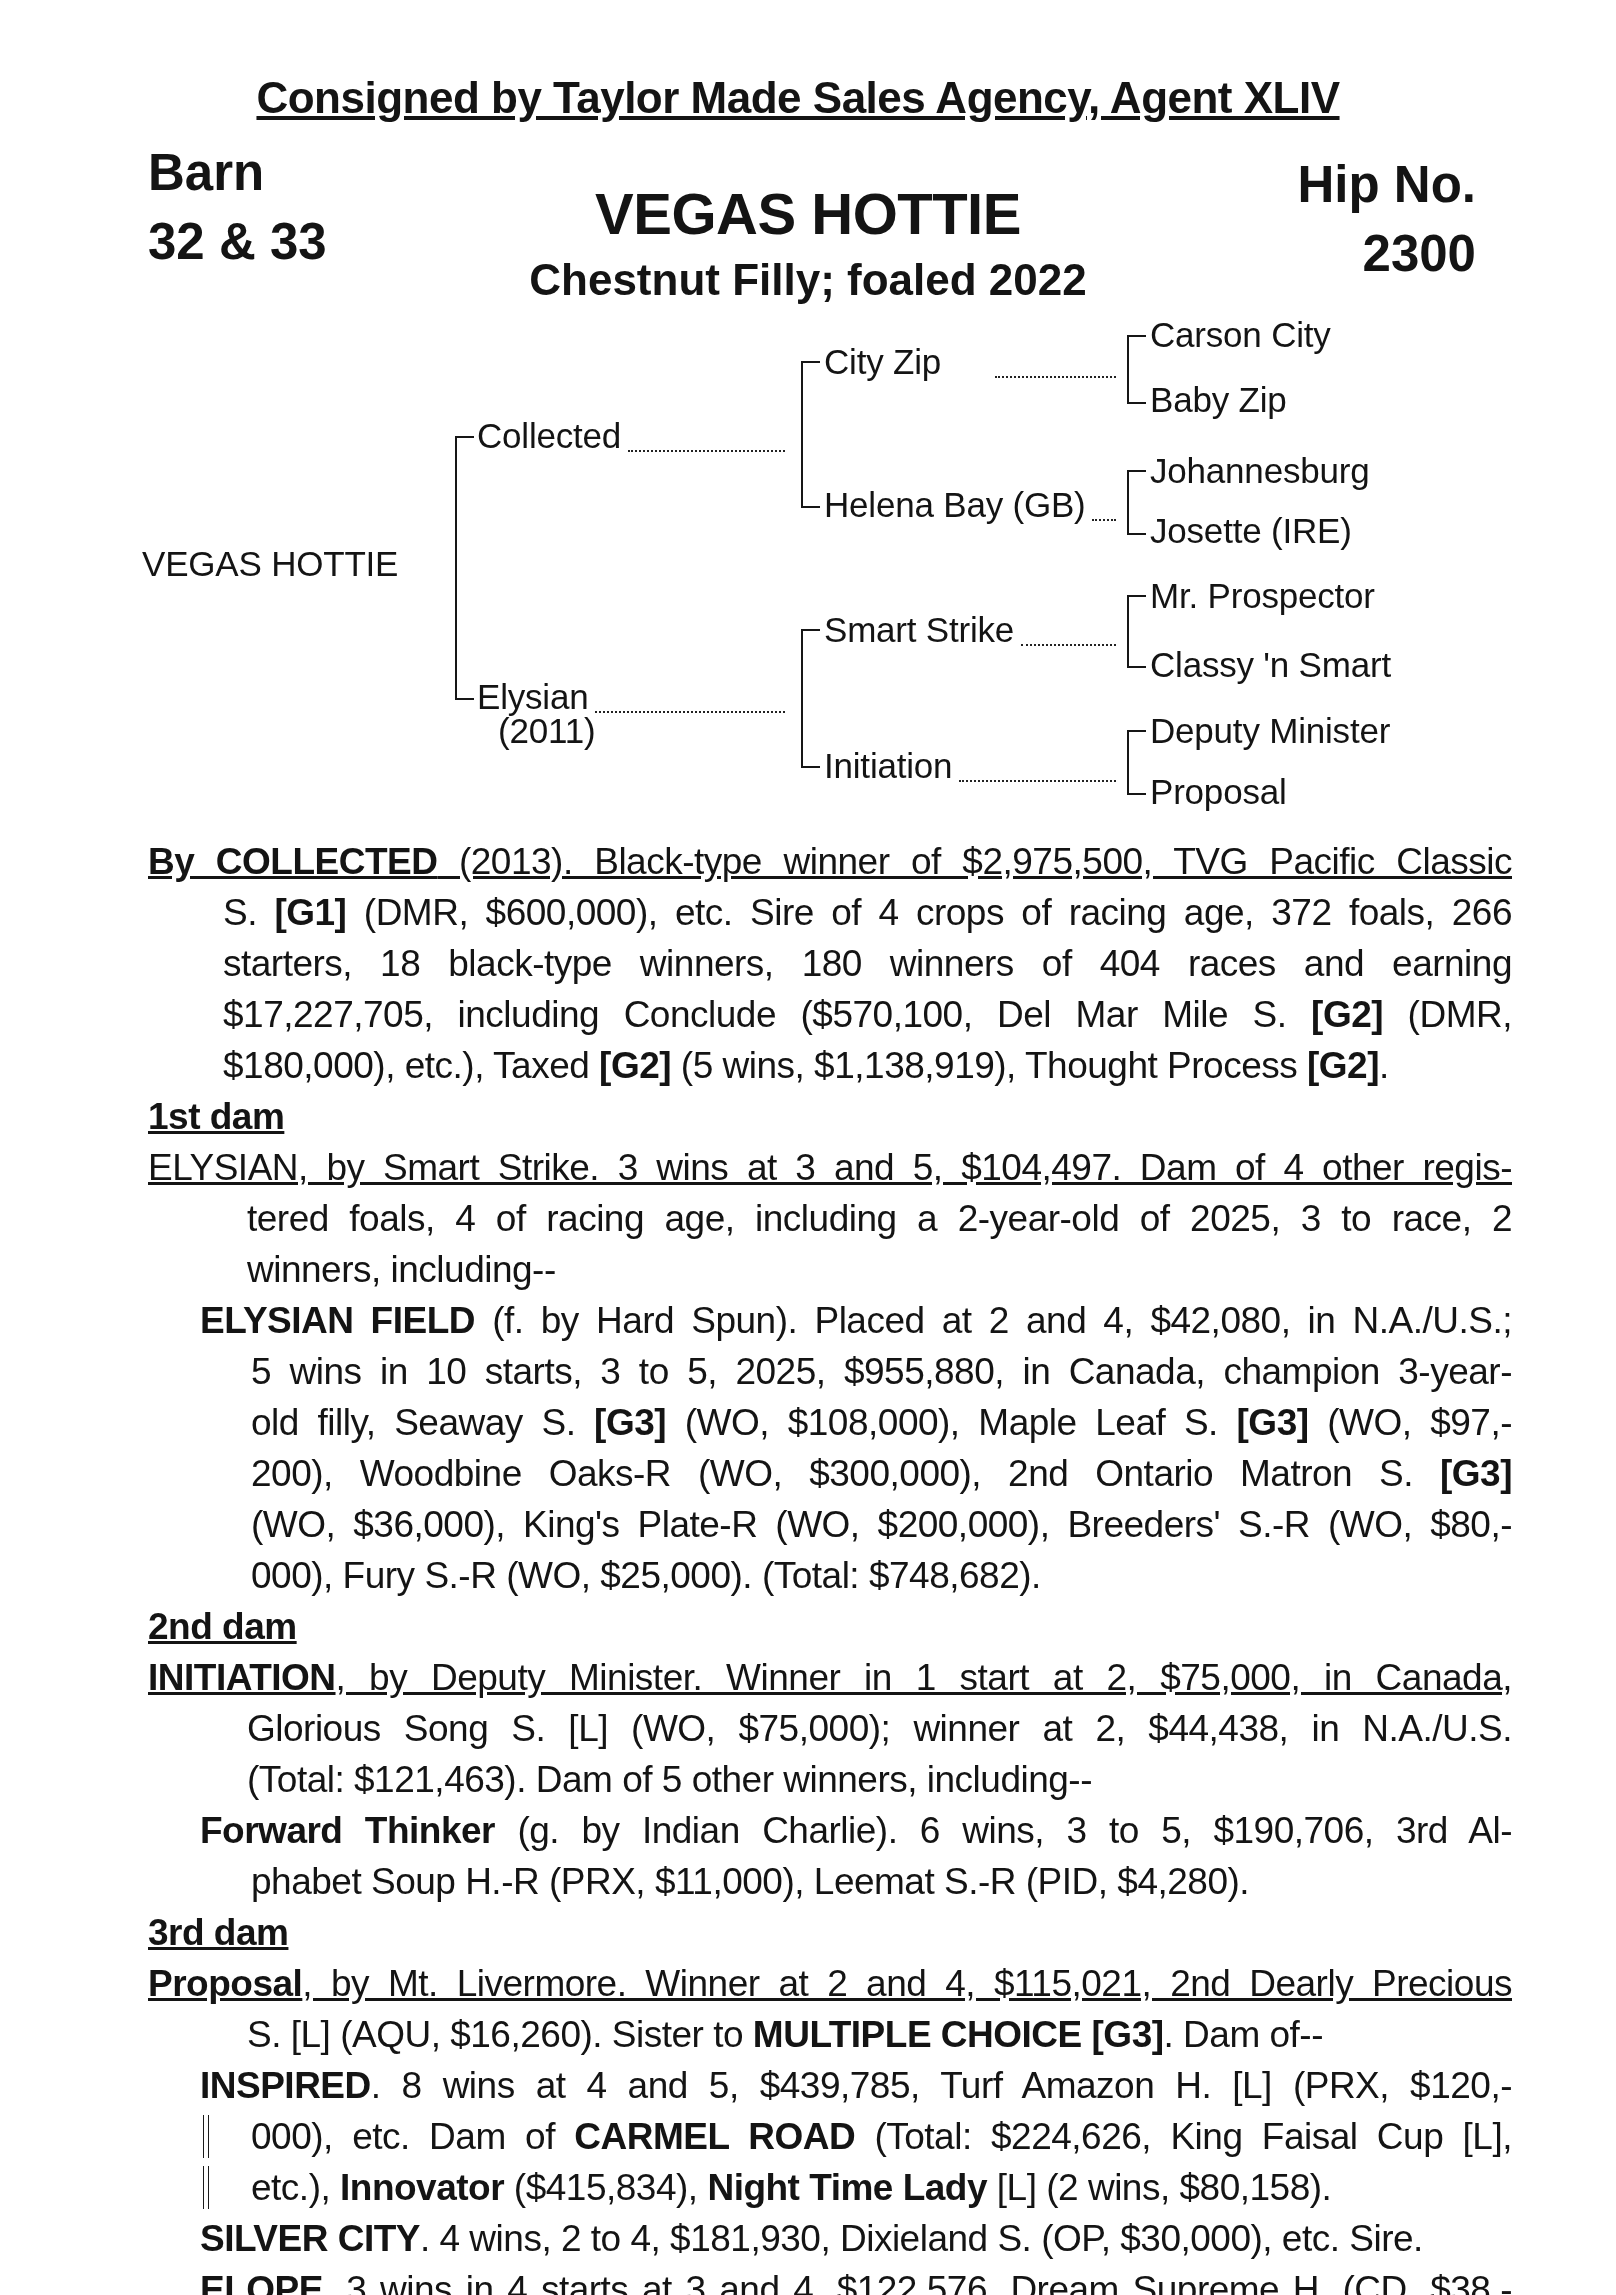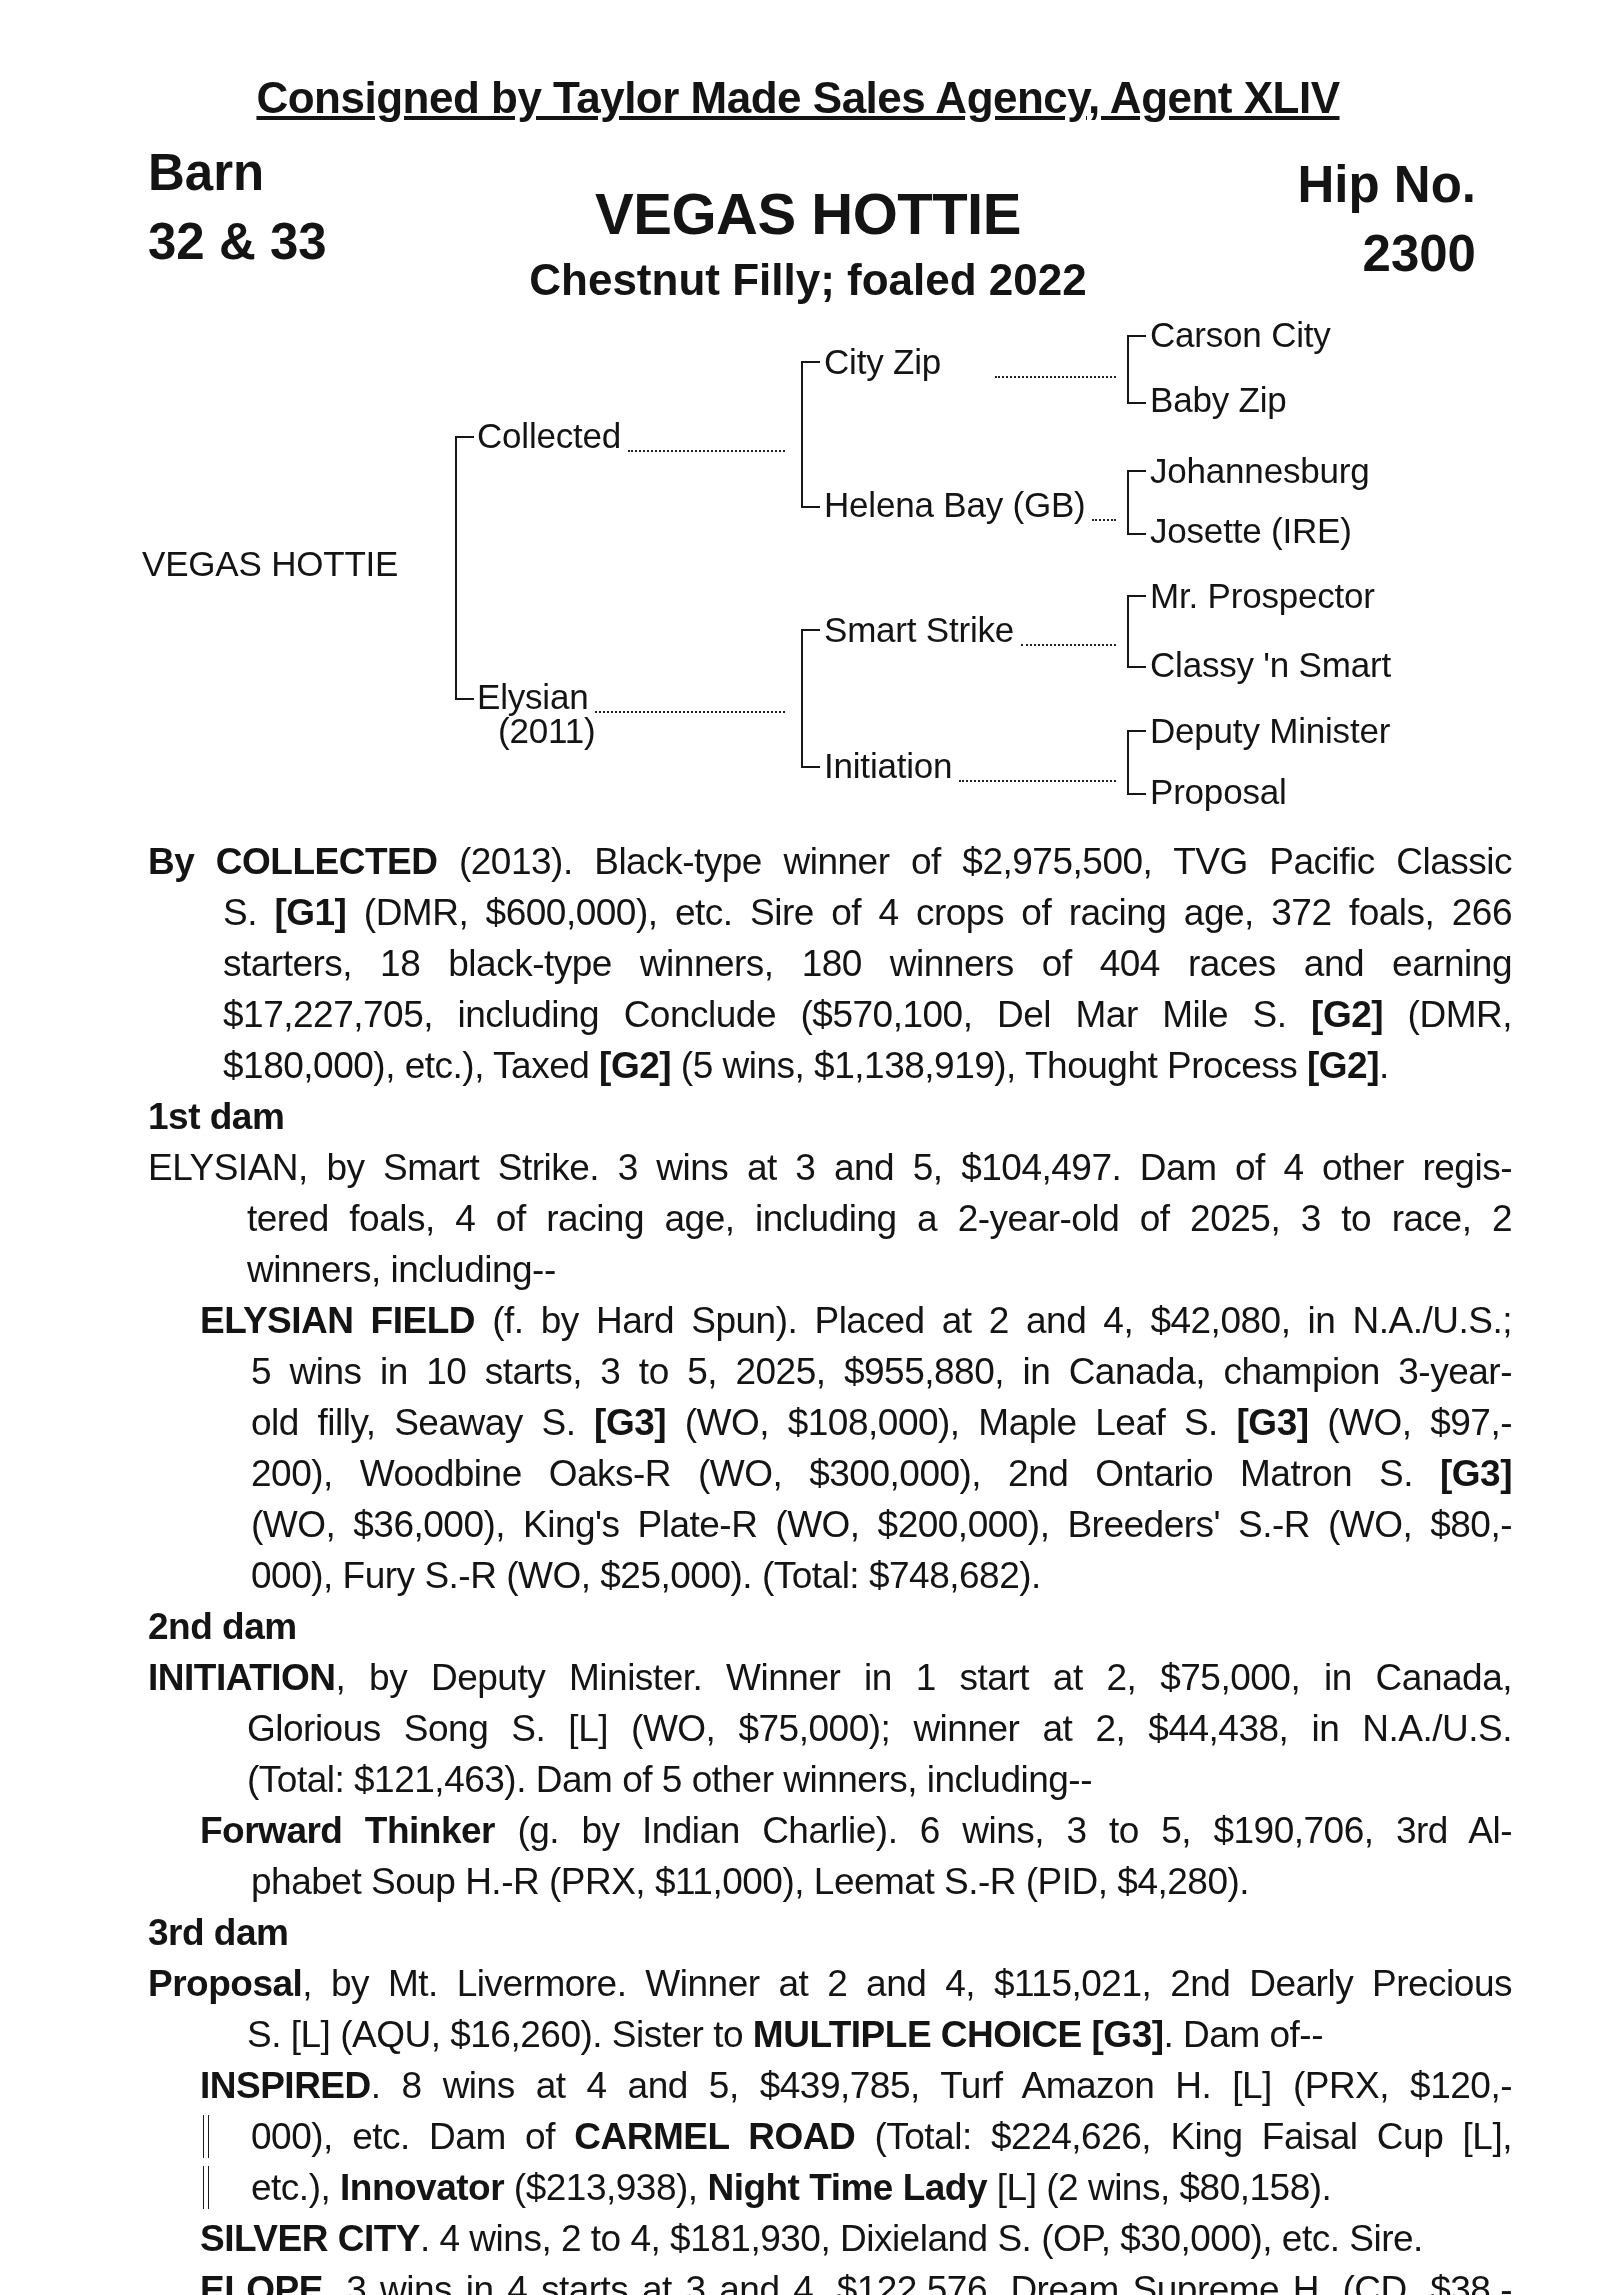--- a/index.html
+++ b/index.html
@@ -30,21 +30,21 @@
   .pname { white-space:nowrap; }
   .bracket { position:absolute; border-left:2.3px solid #161616; border-top:2.3px solid #161616; border-bottom:2.3px solid #161616; }
   
   .body-text {
     position:absolute; left:148px; top:836px; width:1364px;
     font-size:37px; line-height:51px; letter-spacing:-0.5px;
   }
   .line { position:relative; white-space:nowrap; }
   .line.j { text-align:justify; text-align-last:justify; white-space:normal; }
   .b { font-weight:bold; }
-  .line.l0 { padding-left:0; }
+  .line.l0 { padding-left:0;text-decoration:underline; }
   .line.by { padding-left:75px; }
   .line.e1 { padding-left:52px; }
   .line.dc { padding-left:99px; }
   .line.c1 { padding-left:103px; }
   .bar { position:absolute; top:3.7px; bottom:3.7px; width:4.1px;
          border-left:1.8px solid #1a1a1a; border-right:1.8px solid #1a1a1a; }
 </style>
 </head>
 <body>
 
@@ -155,19 +155,19 @@
       <div class="line l0 j"><span class="b">INITIATION</span><span>, by Deputy Minister. Winner in 1 start at 2, $75,000, in Canada,</span></div>
       <div class="line dc j"><span>Glorious Song S. [L] (WO, $75,000); winner at 2, $44,438, in N.A./U.S.</span></div>
       <div class="line dc"><span>(Total: $121,463). Dam of 5 other winners, including--</span></div>
       <div class="line e1 j"><span class="b">Forward Thinker</span><span> (g. by Indian Charlie). 6 wins, 3 to 5, $190,706, 3rd Al-</span></div>
       <div class="line c1"><span>phabet Soup H.-R (PRX, $11,000), Leemat S.-R (PID, $4,280).</span></div>
       <div class="line l0"><span class="b">3rd dam</span></div>
       <div class="line l0 j"><span class="b">Proposal</span><span>, by Mt. Livermore. Winner at 2 and 4, $115,021, 2nd Dearly Precious</span></div>
       <div class="line dc"><span>S. [L] (AQU, $16,260). Sister to </span><span class="b">MULTIPLE CHOICE [G3]</span><span>. Dam of--</span></div>
       <div class="line e1 j"><span class="b">INSPIRED</span><span>. 8 wins at 4 and 5, $439,785, Turf Amazon H. [L] (PRX, $120,-</span></div>
       <div class="line c1 j"><span class="bar" style="left: 55px;"></span><span>000), etc. Dam of </span><span class="b">CARMEL ROAD</span><span> (Total: $224,626, King Faisal Cup [L],</span></div>
-      <div class="line c1"><span class="bar" style="left: 55px;"></span><span>etc.), </span><span class="b">Innovator</span><span> ($213,938), </span><span class="b">Night Time Lady</span><span> [L] (2 wins, $80,158).</span></div>
+      <div class="line c1"><span class="bar" style="left: 55px;"></span><span>etc.), </span><span class="b">Innovator</span><span> ($415,834), </span><span class="b">Night Time Lady</span><span> [L] (2 wins, $80,158).</span></div>
       <div class="line e1"><span class="b">SILVER CITY</span><span>. 4 wins, 2 to 4, $181,930, Dixieland S. (OP, $30,000), etc. Sire.</span></div>
       <div class="line e1 j"><span class="b">ELOPE</span><span>. 3 wins in 4 starts at 3 and 4, $122,576, Dream Supreme H. (CD, $38,-</span></div>
     </div>
 
 </div>
 
 
 </body></html>

